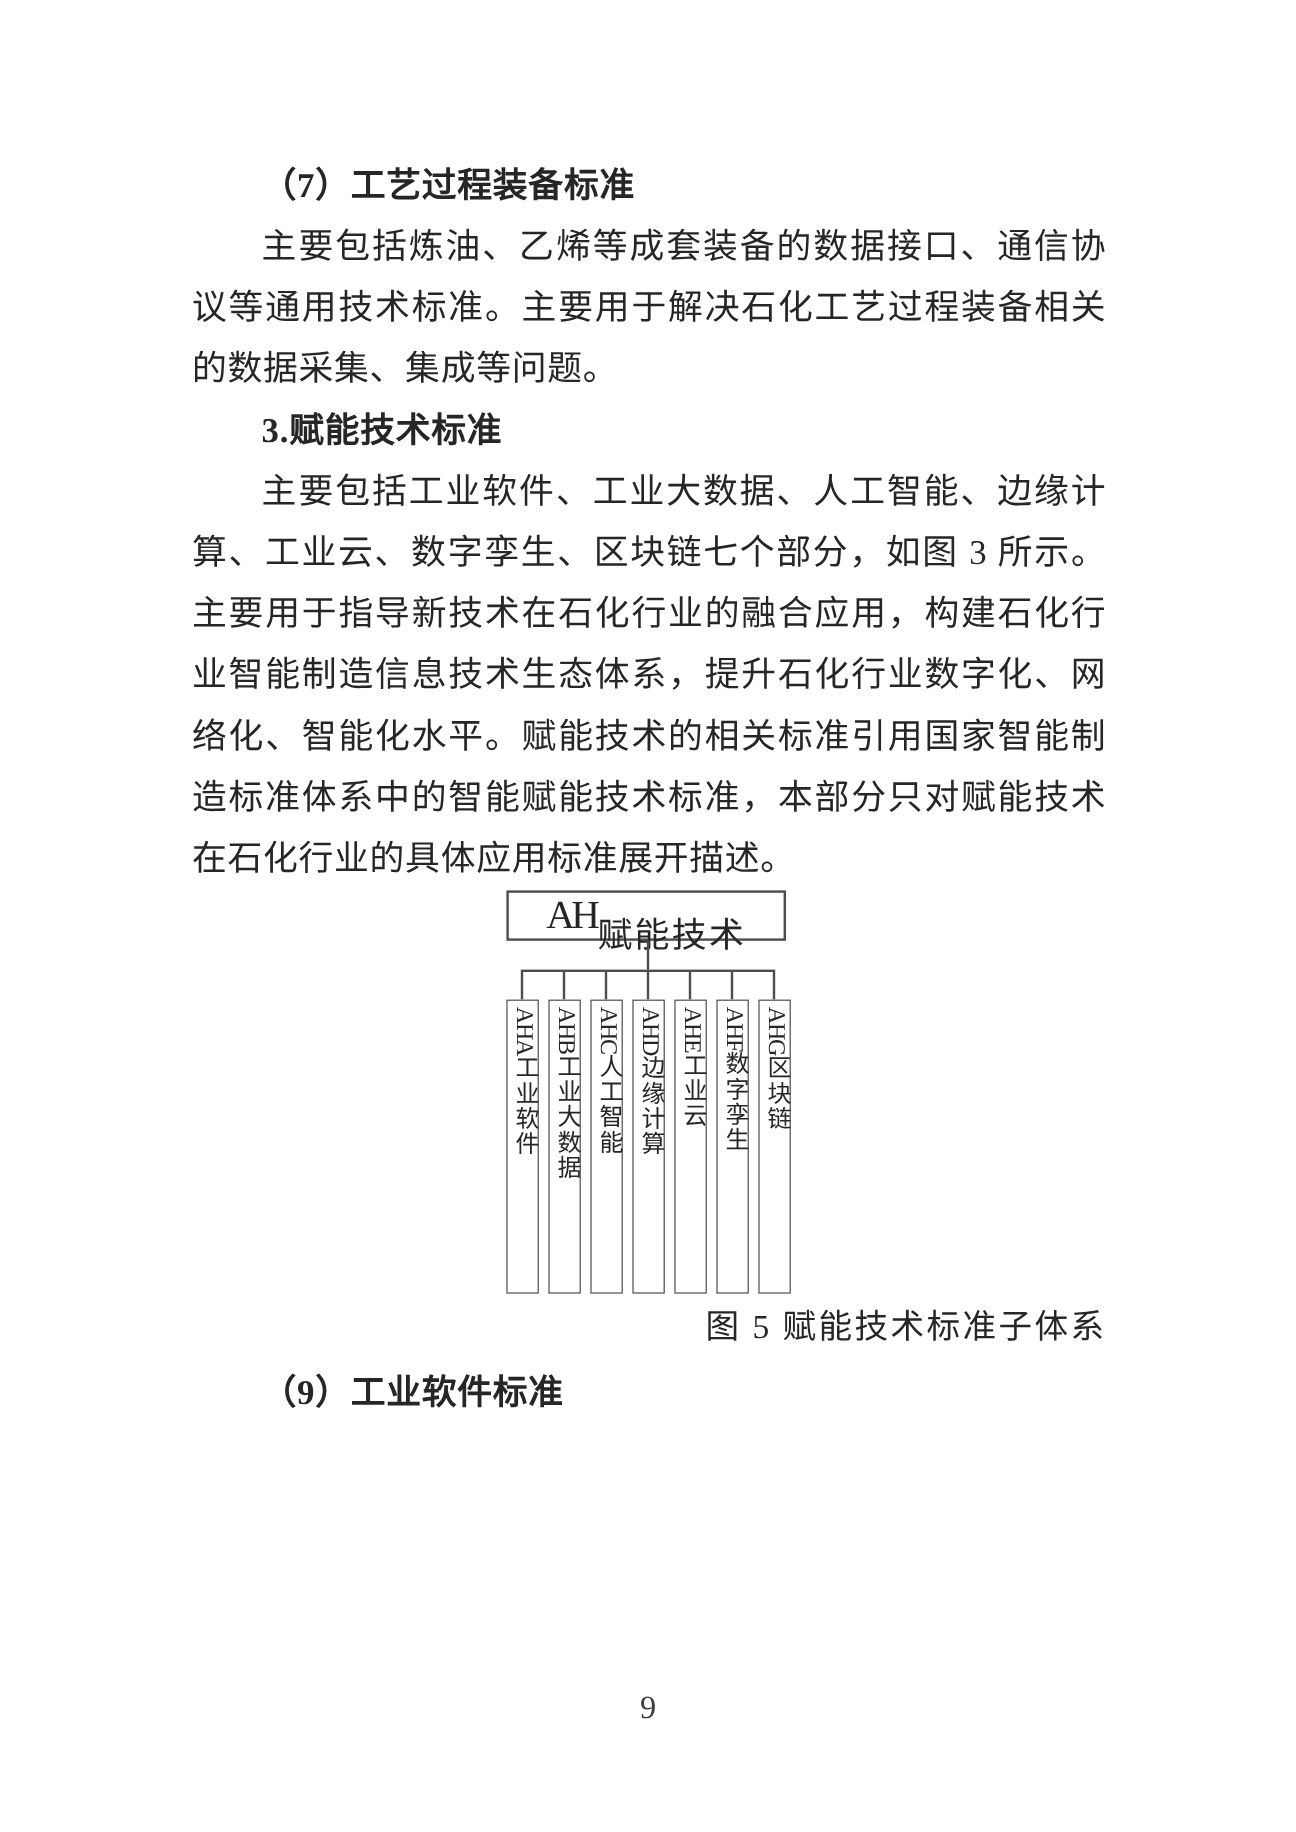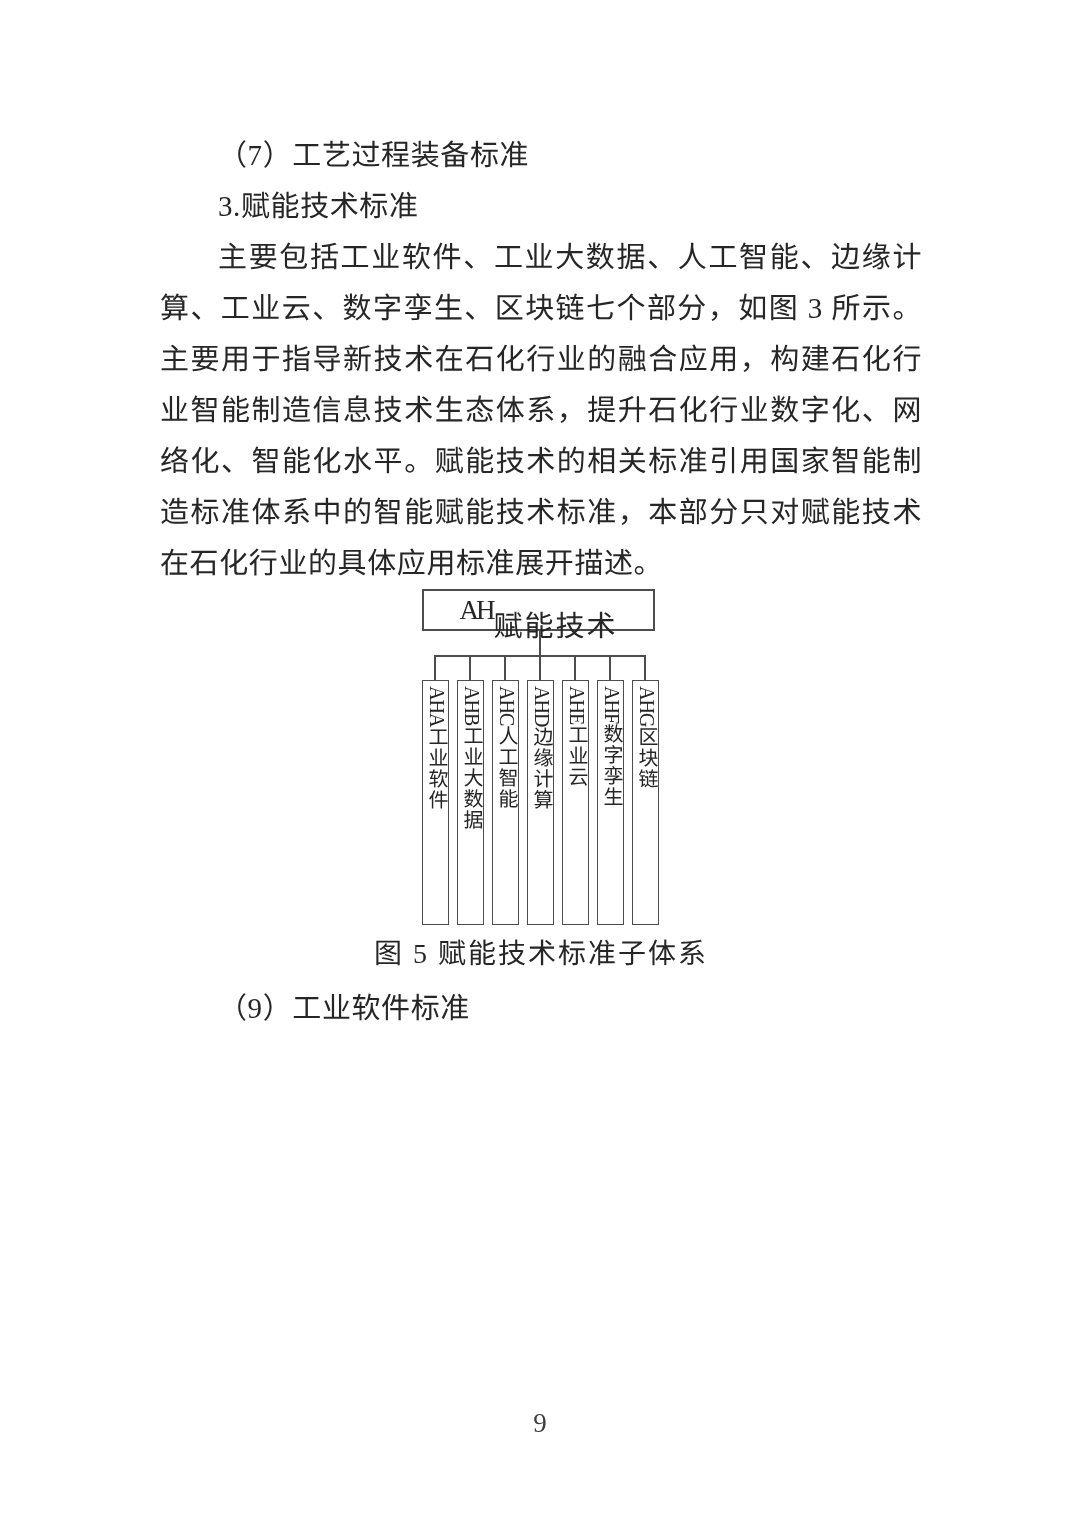--- a/index.html
+++ b/index.html
@@ -17,21 +17,21 @@
     left: 160px;
     top: 130px;
     width: 762px;
   }
   .line, .para {
     font-size: 29px;
     line-height: 51px;
     letter-spacing: 0.6px;
     margin: 0;
   }
-  .heading { text-indent: 2em; text-align: left; }
+  .heading { text-indent: 2em; text-align: left; font-weight: bold; }
   .para {
     text-indent: 2em;
     text-align: justify;
     text-justify: inter-ideograph;
   }
   
   .figure {
     position: relative;
     width: 762px;
     height: 336px;
@@ -42,21 +42,21 @@
     left: 262px; top: 0;
     width: 233px; height: 42px;
     border: 2px solid #4d4d4d;
     box-sizing: border-box;
     display: flex;
     align-items: center;
     justify-content: center;
     background: #ffffff;
   }
   .fig-root-code {
-    font-size: 27px;
+    font-size: 33px;
     letter-spacing: -3px;
     margin-right: 1px;
     font-family: "Liberation Serif", "DejaVu Serif", serif;
   }
   .fig-root-label {
     font-size: 29px;
     letter-spacing: 2px;
     margin-top: 25px;
   }
   .fig-line { position: absolute; background: #4d4d4d; }
@@ -76,21 +76,21 @@
     font-size: 20px;
     line-height: 22px;
     padding-top: 5px;
     letter-spacing: 1px;
     white-space: nowrap;
   }
   .fig-leaf .leaf-code { letter-spacing: -1px; }
   .fig-caption {
     font-size: 28px;
     line-height: 46px;
-    text-align: center;
+    text-align: right;
     letter-spacing: 2px;
     margin: 6px 0 6px 0;
   }
   .page-number {
     position: absolute;
     left: 0; top: 1408px;
     width: 100%;
     text-align: center;
     font-size: 27px;
     color: #3c3c3c;
@@ -98,20 +98,21 @@
   }
 </style>
 </head>
 <body>
 
 <div class="page">
   <div class="content">
 
     <p class="line heading">（7）工艺过程装备标准</p>
 
+    <p class="para">主要包括炼油、乙烯等成套装备的数据接口、通信协议等通用技术标准。主要用于解决石化工艺过程装备相关的数据采集、集成等问题。</p>
 
     <p class="line heading">3.赋能技术标准</p>
 
     <p class="para">主要包括工业软件、工业大数据、人工智能、边缘计算、工业云、数字孪生、区块链七个部分，如图 3 所示。主要用于指导新技术在石化行业的融合应用，构建石化行业智能制造信息技术生态体系，提升石化行业数字化、网络化、智能化水平。赋能技术的相关标准引用国家智能制造标准体系中的智能赋能技术标准，本部分只对赋能技术在石化行业的具体应用标准展开描述。</p>
 
     <div class="figure">
       <div class="fig-root-box">
         <span class="fig-root-code">AH</span>
         <span class="fig-root-label">赋能技术</span>
       </div>

